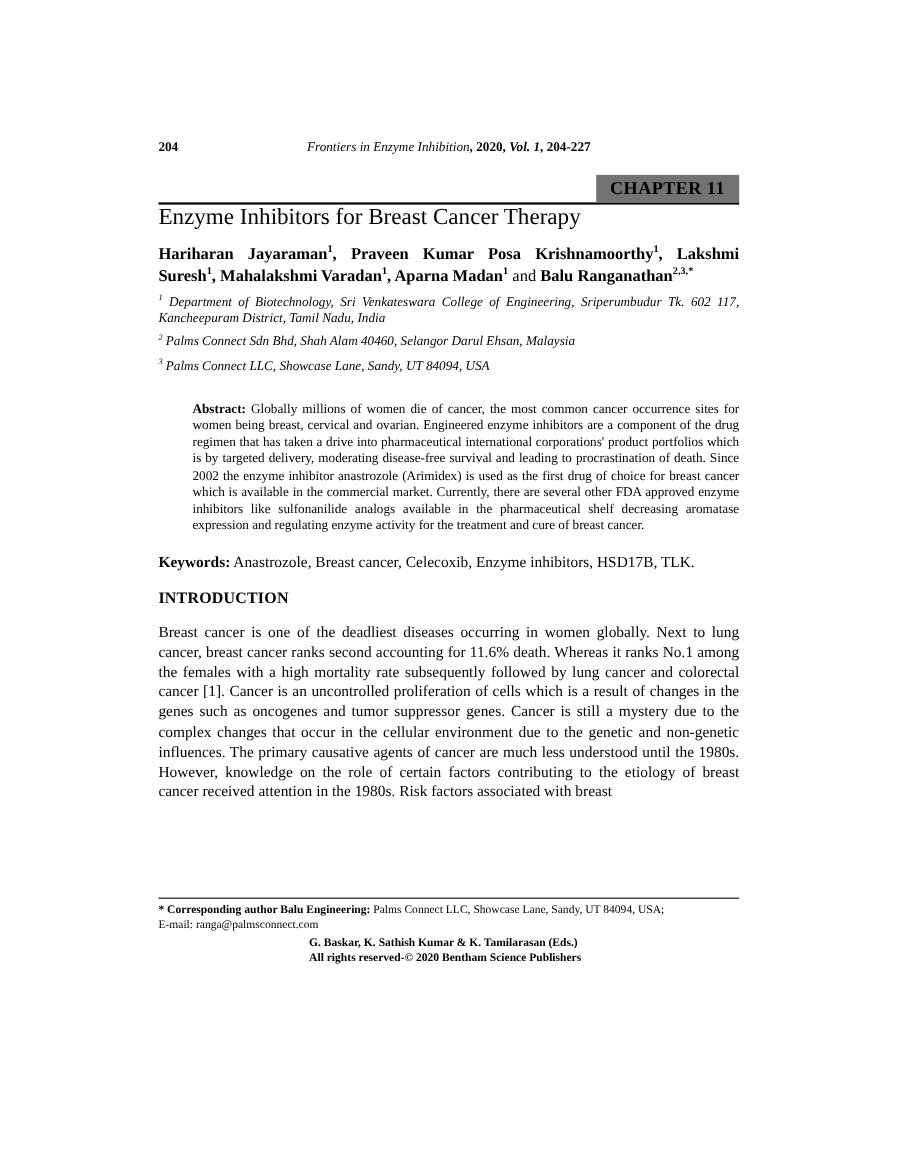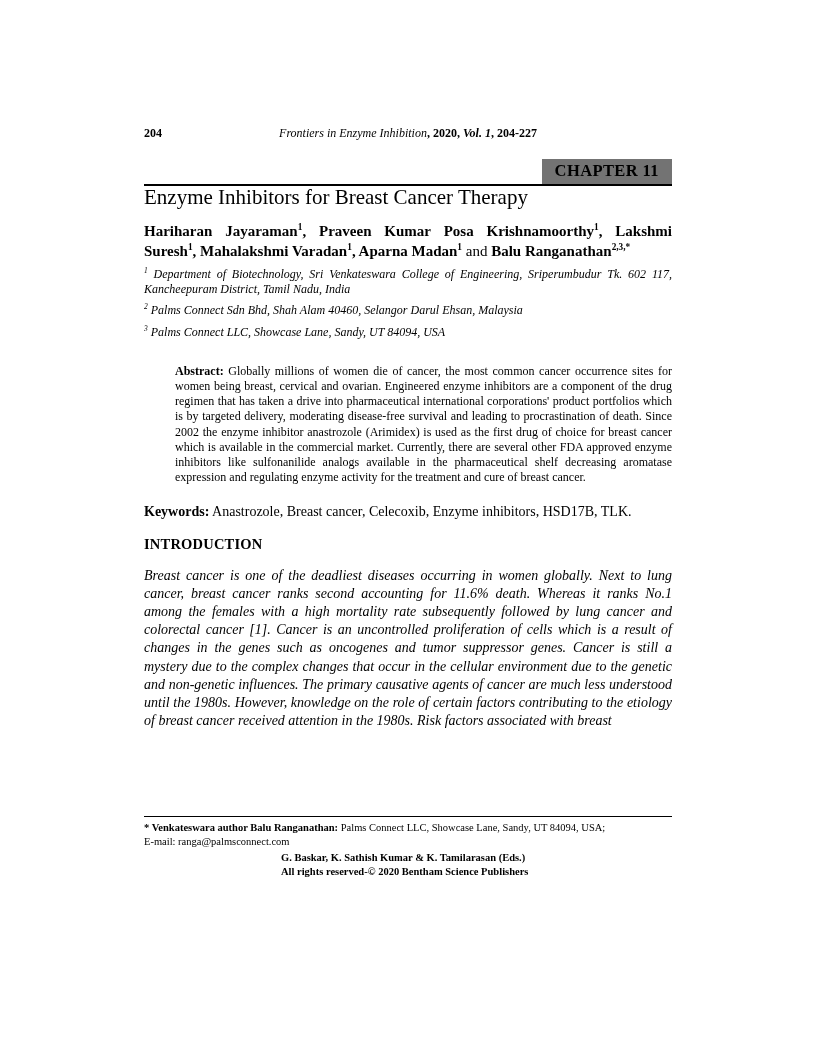--- a/index.html
+++ b/index.html
@@ -77,21 +77,20 @@
     margin-top: 14px;
     font-size: 14.5px;
     font-weight: bold;
     letter-spacing: 0.2px;
   }
   .body-text {
     margin-top: 14px;
     font-size: 14px;
     text-align: justify;
     line-height: 1.3;
-    font-style: italic;
   }
   .b { font-weight: bold; }
   .footnote {
     position: absolute;
     left: 144px; width: 528px; top: 816px;
     border-top: 1px solid #000;
     padding-top: 4px;
     font-size: 10.5px;
     line-height: 1.3;
   }
@@ -131,19 +130,19 @@
     <p class="abstract"><span class="b">Abstract:</span> <span>Globally millions of women die of cancer, the most common cancer occurrence sites for women being breast, cervical and ovarian. Engineered enzyme inhibitors are a component of the drug regimen that has taken a drive into pharmaceutical international corporations' product portfolios which is by targeted delivery, moderating disease-free survival and leading to procrastination of death. Since 2002 the enzyme inhibitor anastrozole (Arimidex) is used as the first drug of choice for breast cancer which is available in the commercial market. Currently, there are several other FDA approved enzyme inhibitors like sulfonanilide analogs available in the pharmaceutical shelf decreasing aromatase expression and regulating enzyme activity for the treatment and cure of breast cancer.</span></p>
 
     <p class="keywords"><span class="b">Keywords:</span> <span>Anastrozole, Breast cancer, Celecoxib, Enzyme inhibitors, HSD17B, TLK.</span></p>
 
     <h2 class="section-heading">INTRODUCTION</h2>
 
     <p class="body-text">Breast cancer is one of the deadliest diseases occurring in women globally. Next to lung cancer, breast cancer ranks second accounting for 11.6% death. Whereas it ranks No.1 among the females with a high mortality rate subsequently followed by lung cancer and colorectal cancer [1]. Cancer is an uncontrolled proliferation of cells which is a result of changes in the genes such as oncogenes and tumor suppressor genes. Cancer is still a mystery due to the complex changes that occur in the cellular environment due to the genetic and non-genetic influences. The primary causative agents of cancer are much less understood until the 1980s. However, knowledge on the role of certain factors contributing to the etiology of breast cancer received attention in the 1980s. Risk factors associated with breast</p>
 
   </div>
 
-  <div class="footnote"><span style="font-weight: bold;">* Venkateswara author Balu Ranganathan: </span><span>Palms Connect LLC, Showcase Lane, Sandy, UT 84094, USA;</span><br><span>E-mail: ranga@palmsconnect.com</span></div>
+  <div class="footnote"><span style="font-weight: bold;">* Corresponding author Balu Engineering: </span><span>Palms Connect LLC, Showcase Lane, Sandy, UT 84094, USA;</span><br><span>E-mail: ranga@palmsconnect.com</span></div>
 
   <div class="footer">
     <div>G. Baskar, K. Sathish Kumar &amp; K. Tamilarasan (Eds.)</div>
     <div>All rights reserved-© 2020 Bentham Science Publishers</div>
   </div>
 </div>
 
 </body></html>

